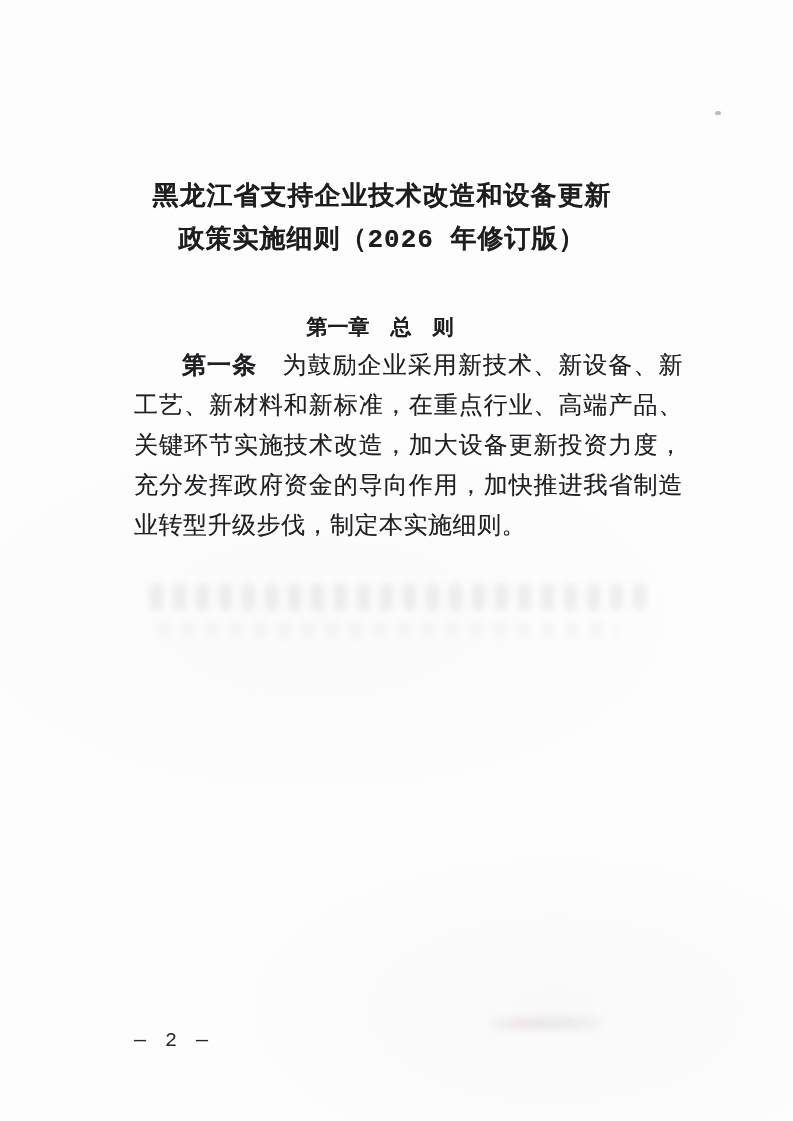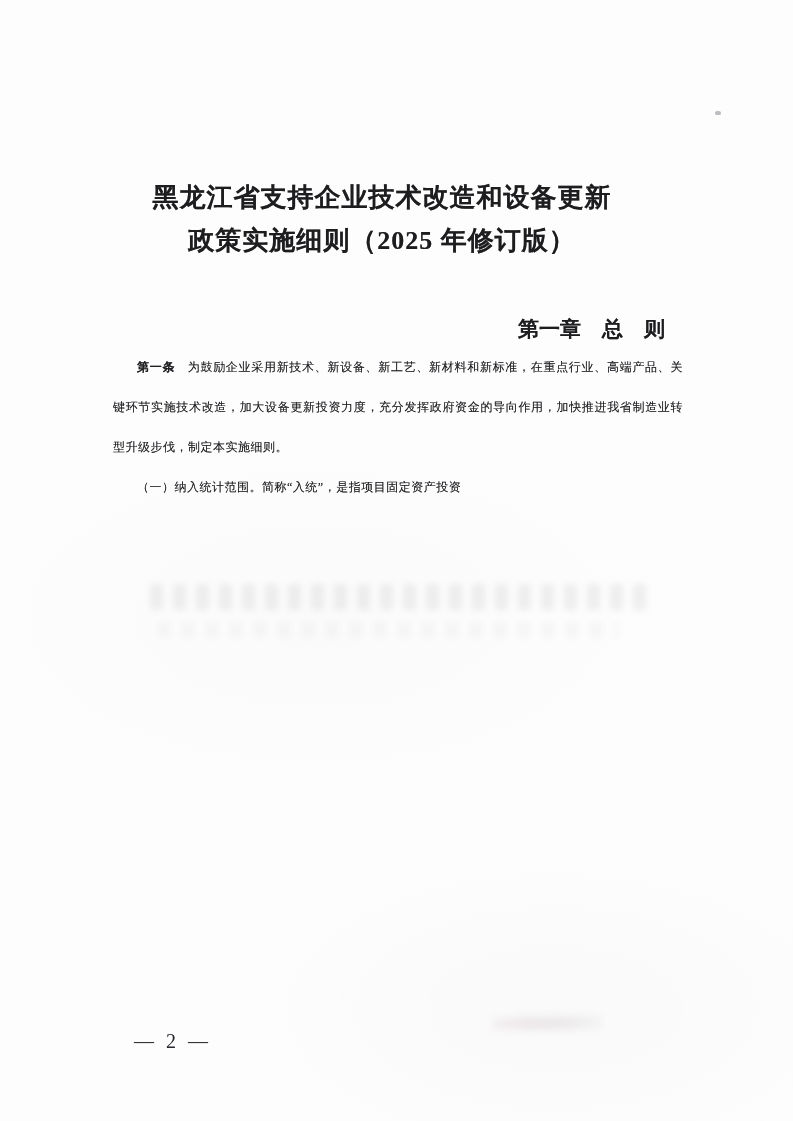--- a/index.html
+++ b/index.html
@@ -14,20 +14,21 @@
     position: relative;
     width: 793px;
     height: 1121px;
     background: #fdfdfd;
     color: #1d1d20;
     overflow: hidden;
     
     background-image:
       radial-gradient(ellipse 600px 300px at 40% 55%, rgba(0,0,0,0.012), rgba(0,0,0,0) 70%),
       radial-gradient(ellipse 500px 250px at 70% 90%, rgba(0,0,0,0.015), rgba(0,0,0,0) 70%);
+    font-family: Liberation Mono, monospace;
   }
 
   .content {
     position: absolute;
     left: 113px;
     top: 0;
     width: 570px;
   }
 
   .doc-title {
@@ -38,37 +39,38 @@
     line-height: 43px;
     letter-spacing: 1px;
     transform: translateX(-16px);
     text-shadow: 0 0 0.6px rgba(10,10,10,0.55);
   }
   .doc-title .title-line { display: block; }
 
   .chapter {
     margin-top: 53px;
     margin-bottom: 4px;
-    text-align: right;
+    text-align: center;
     font-size: 21px;
     font-weight: 700;
     line-height: 28px;
     transform: translateX(-18px);
     text-shadow: 0 0 0.5px rgba(10,10,10,0.5);
   }
 
   .para {
-    font-size: 12px;
+    font-size: 24px;
     line-height: 40px;
     letter-spacing: 0.5px;
     text-align: justify;
     text-justify: inter-ideograph;
     text-indent: 2em;
     color: #202024;
     text-shadow: 0 0 0.4px rgba(20,20,25,0.4);
+    margin-left: 21px;
   }
 
   .para .lead {
     font-weight: 700;
     margin-right: 1.05em;
     text-shadow: 0 0 0.6px rgba(10,10,10,0.55);
   }
 
   .para.plain-lead .lead {
     font-weight: 400;
@@ -127,30 +129,29 @@
 
   <div class="ghost speck-top-right"></div>
   <div class="ghost ghost-row-1"></div>
   <div class="ghost ghost-row-2"></div>
   <div class="ghost ghost-smudge-bottom"></div>
 
   <div class="content">
 
     <h1 class="doc-title">
       <span class="title-line">黑龙江省支持企业技术改造和设备更新</span>
-      <span class="title-line">政策实施细则（2025 年修订版）</span>
+      <span class="title-line">政策实施细则（2026 年修订版）</span>
     </h1>
 
     <h2 class="chapter">第一章　总　则</h2>
 
     <p class="para"><span class="lead">第一条</span><span class="body-text">为鼓励企业采用新技术、新设备、新工艺、新材料和新标准，在重点行业、高端产品、关键环节实施技术改造，加大设备更新投资力度，充分发挥政府资金的导向作用，加快推进我省制造业转型升级步伐，制定本实施细则。</span></p>
 
 
 
 
 
-    <p class="para plain-lead"><span class="lead">（一）</span><span class="body-text">纳入统计范围。简称“入统”，是指项目固定资产投资</span></p>
 
   </div>
 
   <div class="page-number">— 2 —</div>
 
 </div>
 
 </body></html>

